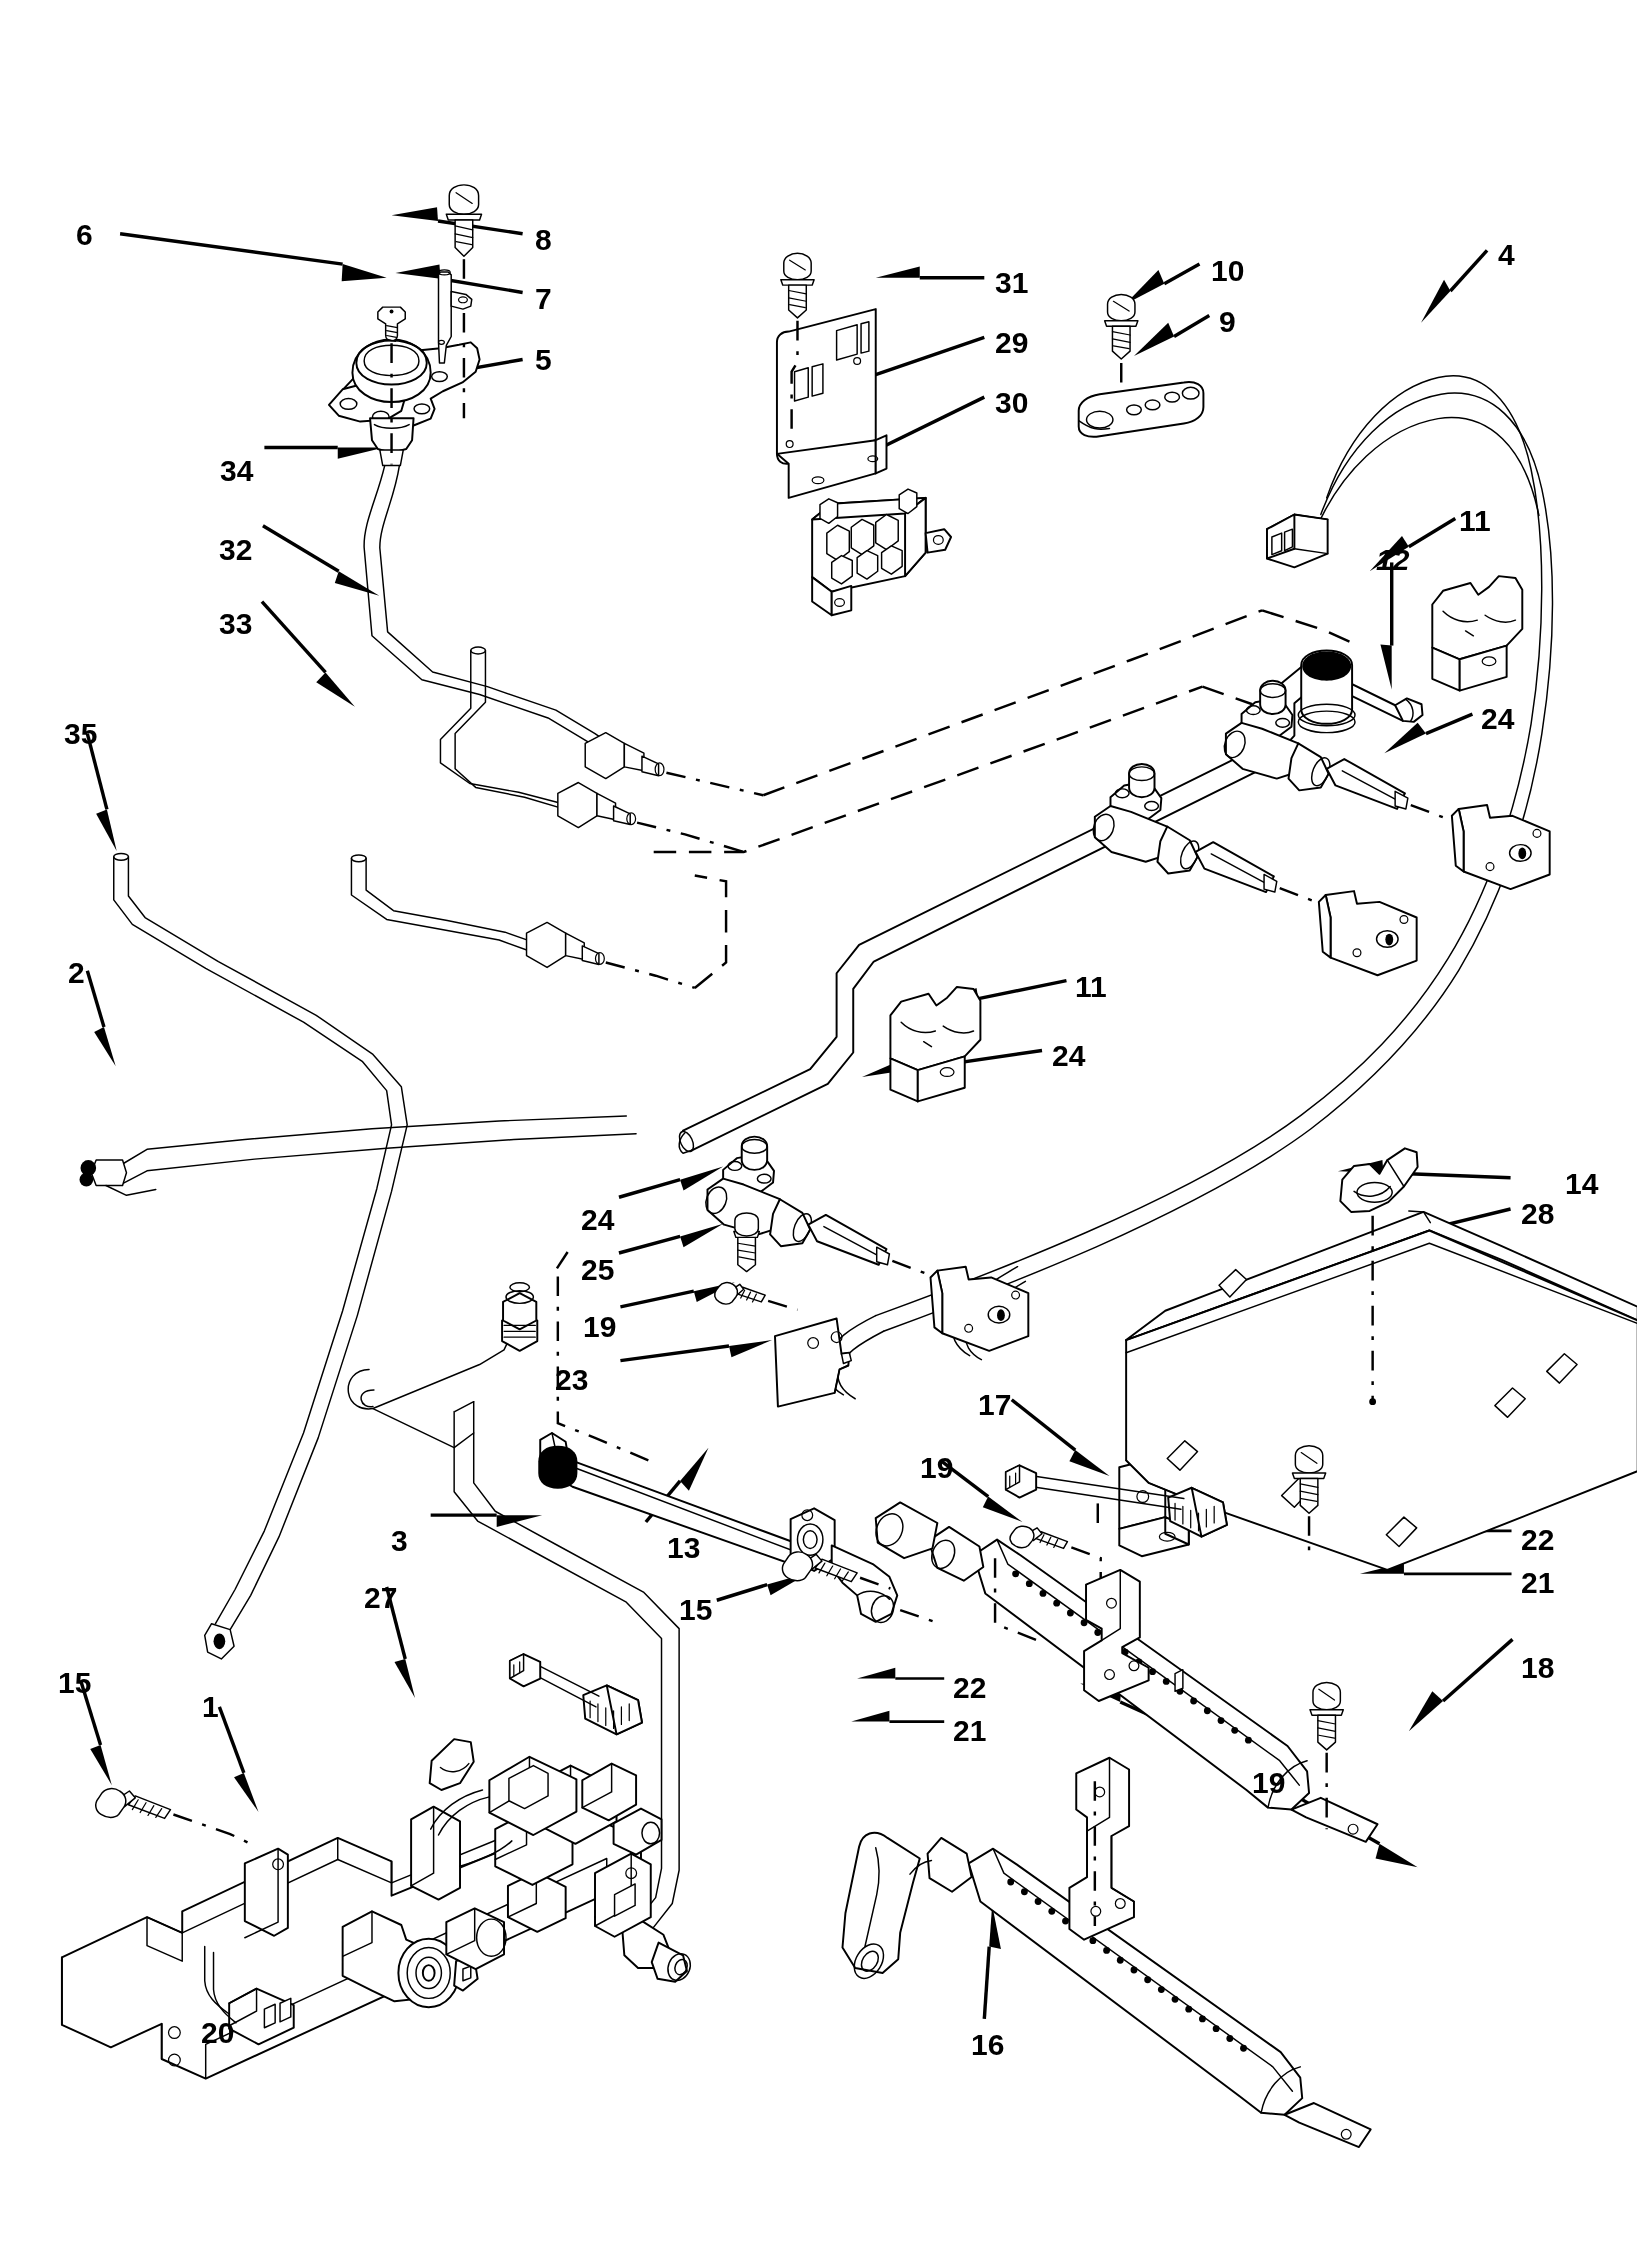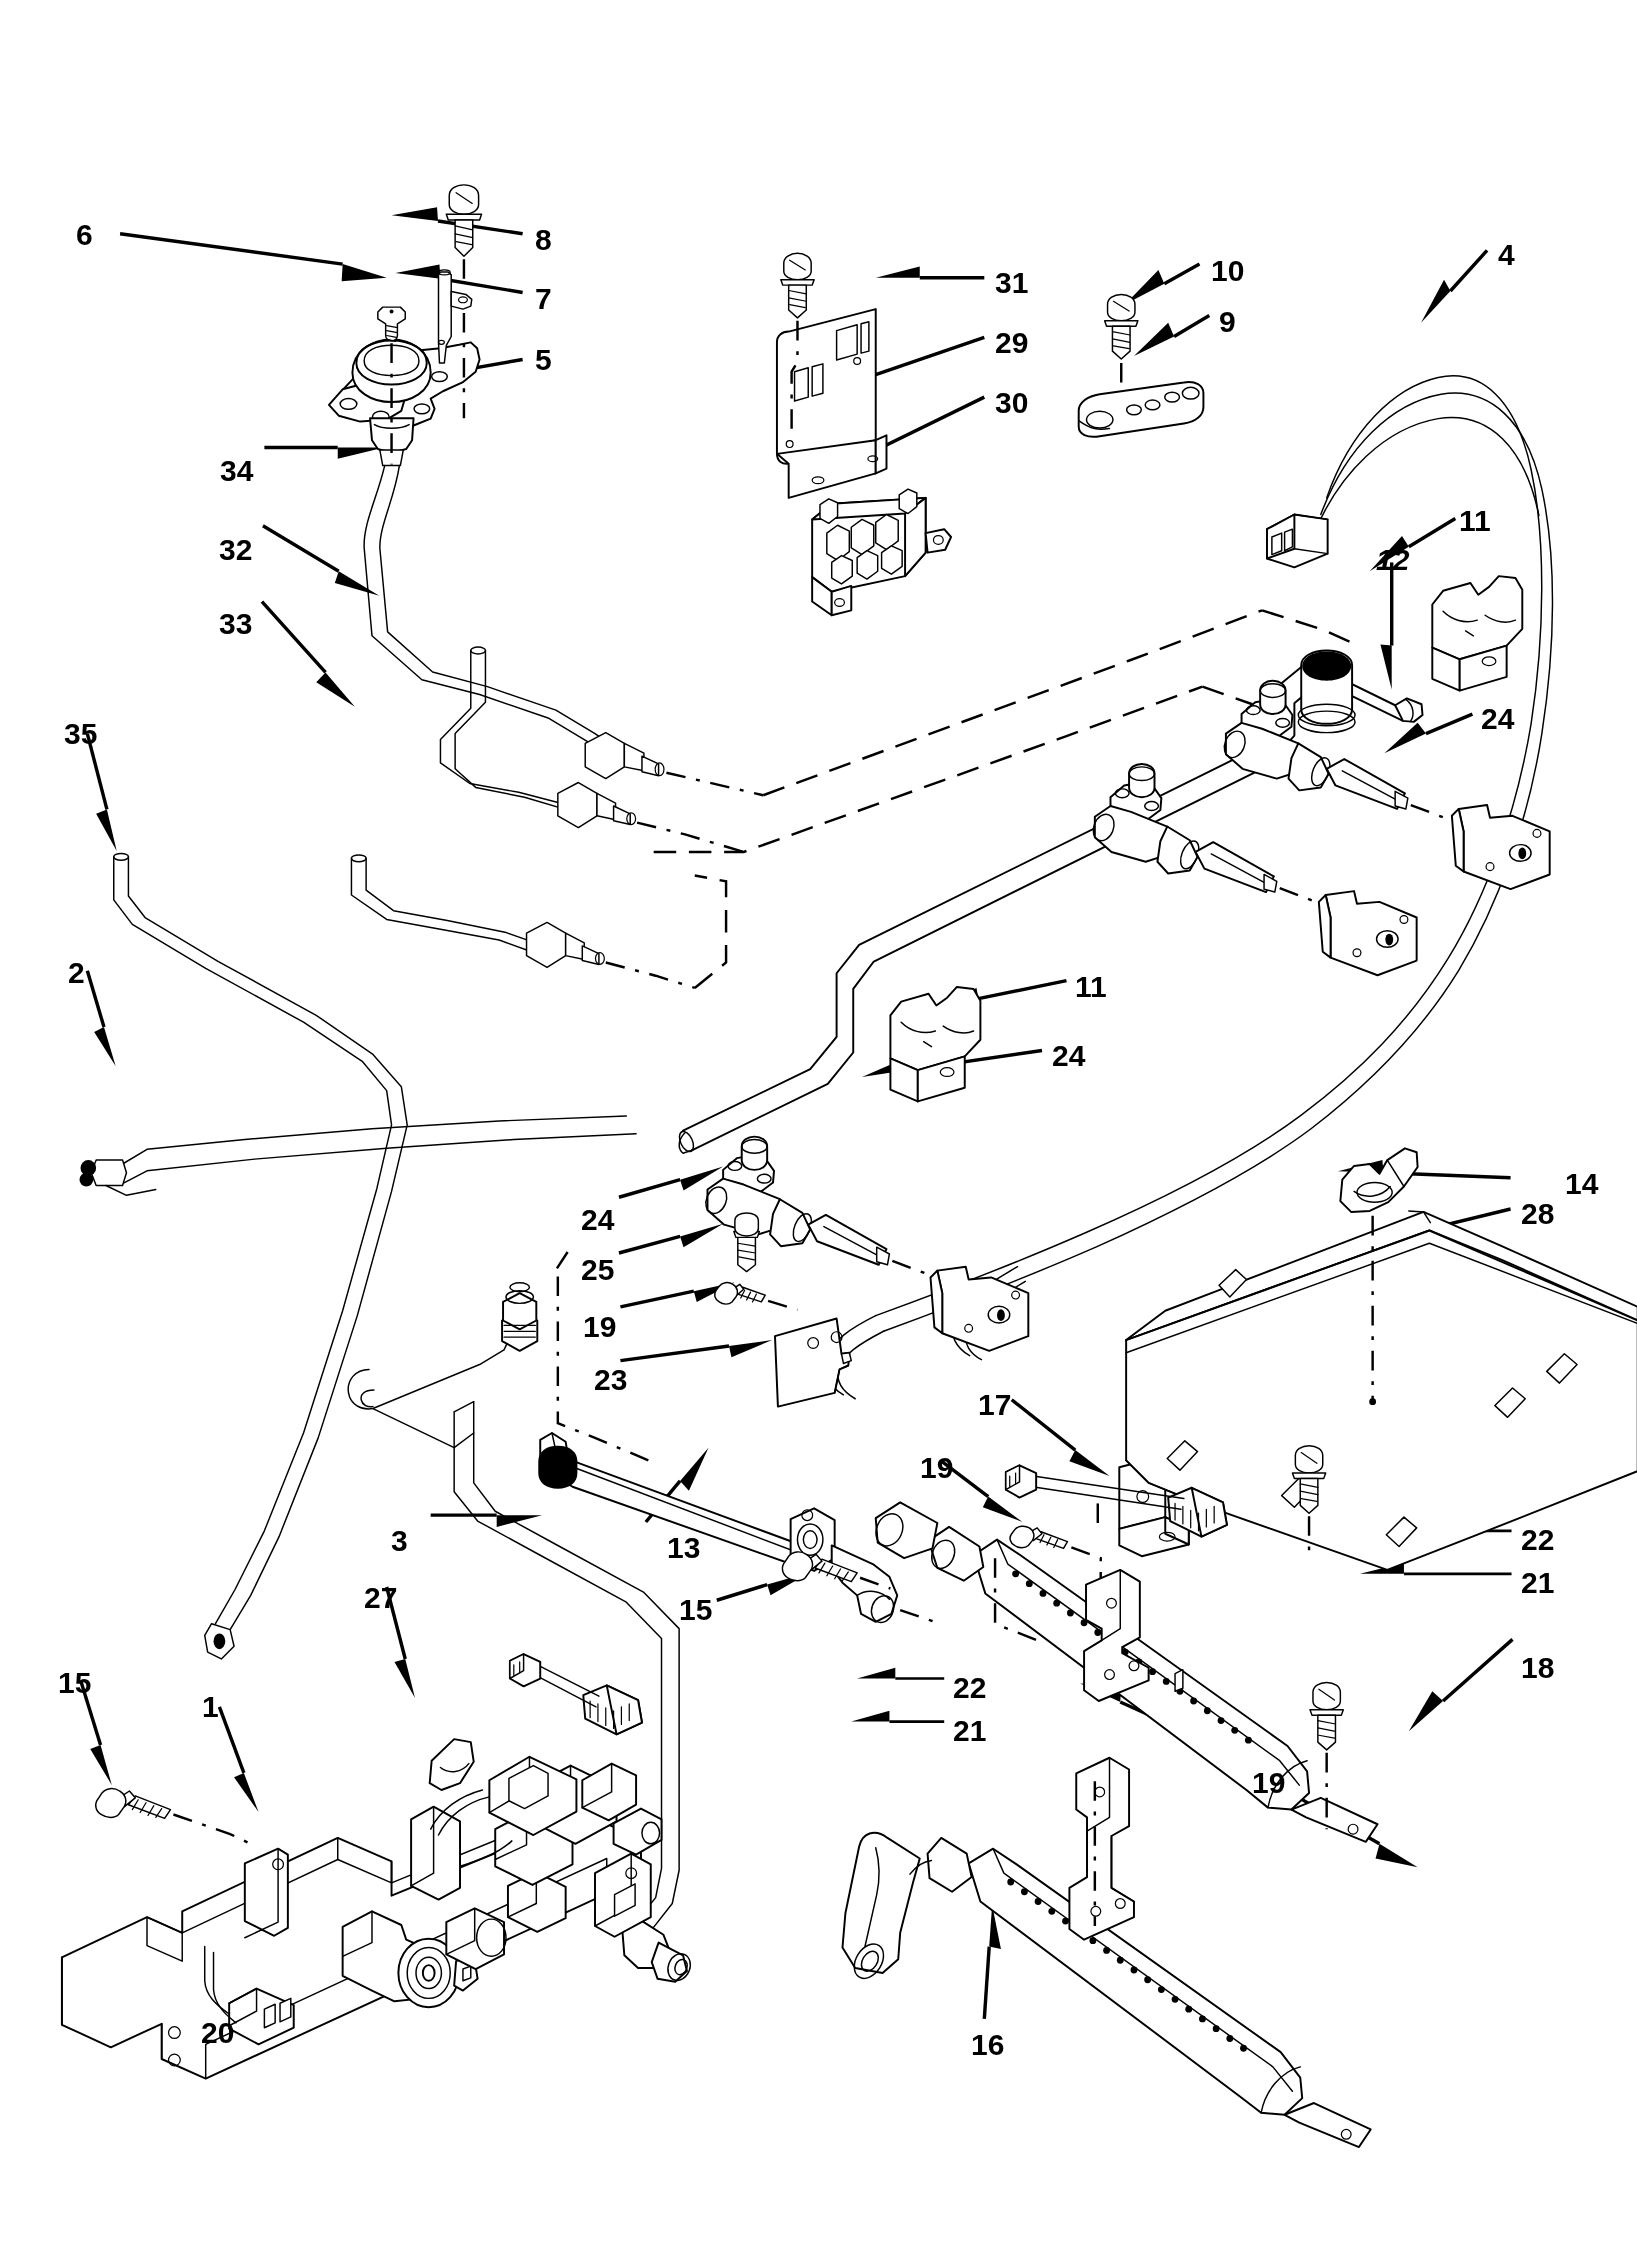--- a/index.html
+++ b/index.html
@@ -895,21 +895,21 @@
 <span class="callout-label" style="left:1459px; top:506px;">11</span>
 <span class="callout-label" style="left:1376px; top:545px;font-style:italic;">12</span>
 <span class="callout-label" style="left:1481px; top:704px;">24</span>
 <span class="callout-label" style="left:64px;  top:719px;">35</span>
 <span class="callout-label" style="left:68px;  top:958px;">2</span>
 <span class="callout-label" style="left:1075px; top:972px;">11</span>
 <span class="callout-label" style="left:1052px; top:1041px;">24</span>
 <span class="callout-label" style="left:581px; top:1205px;">24</span>
 <span class="callout-label" style="left:581px; top:1255px;">25</span>
 <span class="callout-label" style="left:583px; top:1312px;">19</span>
-<span class="callout-label" style="left:594px; top:1365px;text-align:right;">23</span>
+<span class="callout-label" style="left:555px; top:1365px;text-align:right;">23</span>
 <span class="callout-label" style="left:1521px; top:1169px;margin-left:44px;">14</span>
 <span class="callout-label" style="left:1521px; top:1199px;">28</span>
 <span class="callout-label" style="left:978px; top:1390px;">17</span>
 <span class="callout-label" style="left:920px; top:1453px;">19</span>
 <span class="callout-label" style="left:667px; top:1533px;">13</span>
 <span class="callout-label" style="left:391px;  top:1526px;">3</span>
 <span class="callout-label" style="left:1521px; top:1525px;">22</span>
 <span class="callout-label" style="left:1521px; top:1568px;">21</span>
 <span class="callout-label" style="left:1521px; top:1629px;margin-top:24px;">18</span>
 <span class="callout-label" style="left:679px; top:1595px;">15</span>

